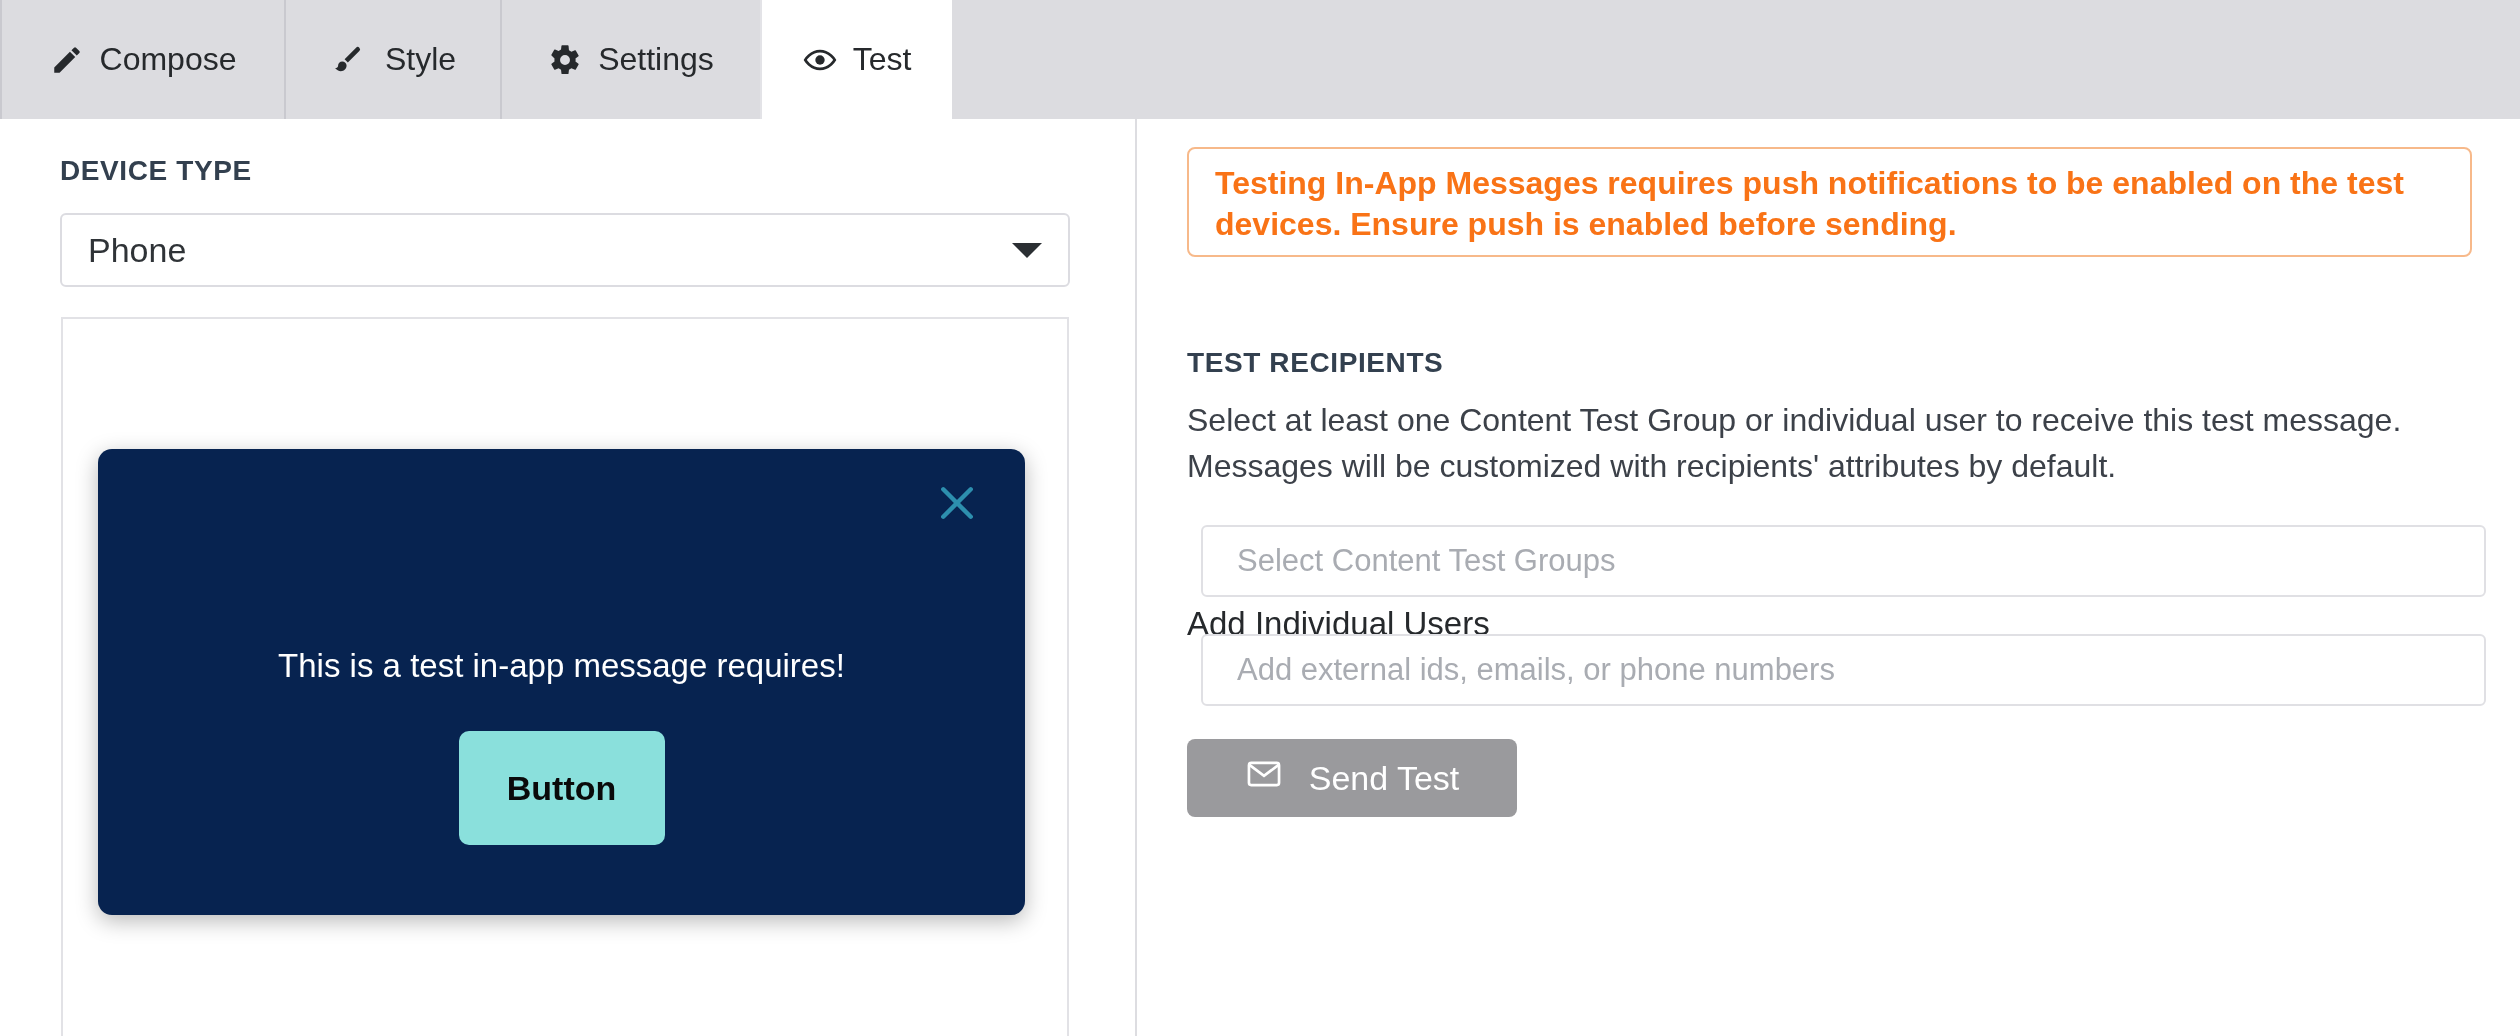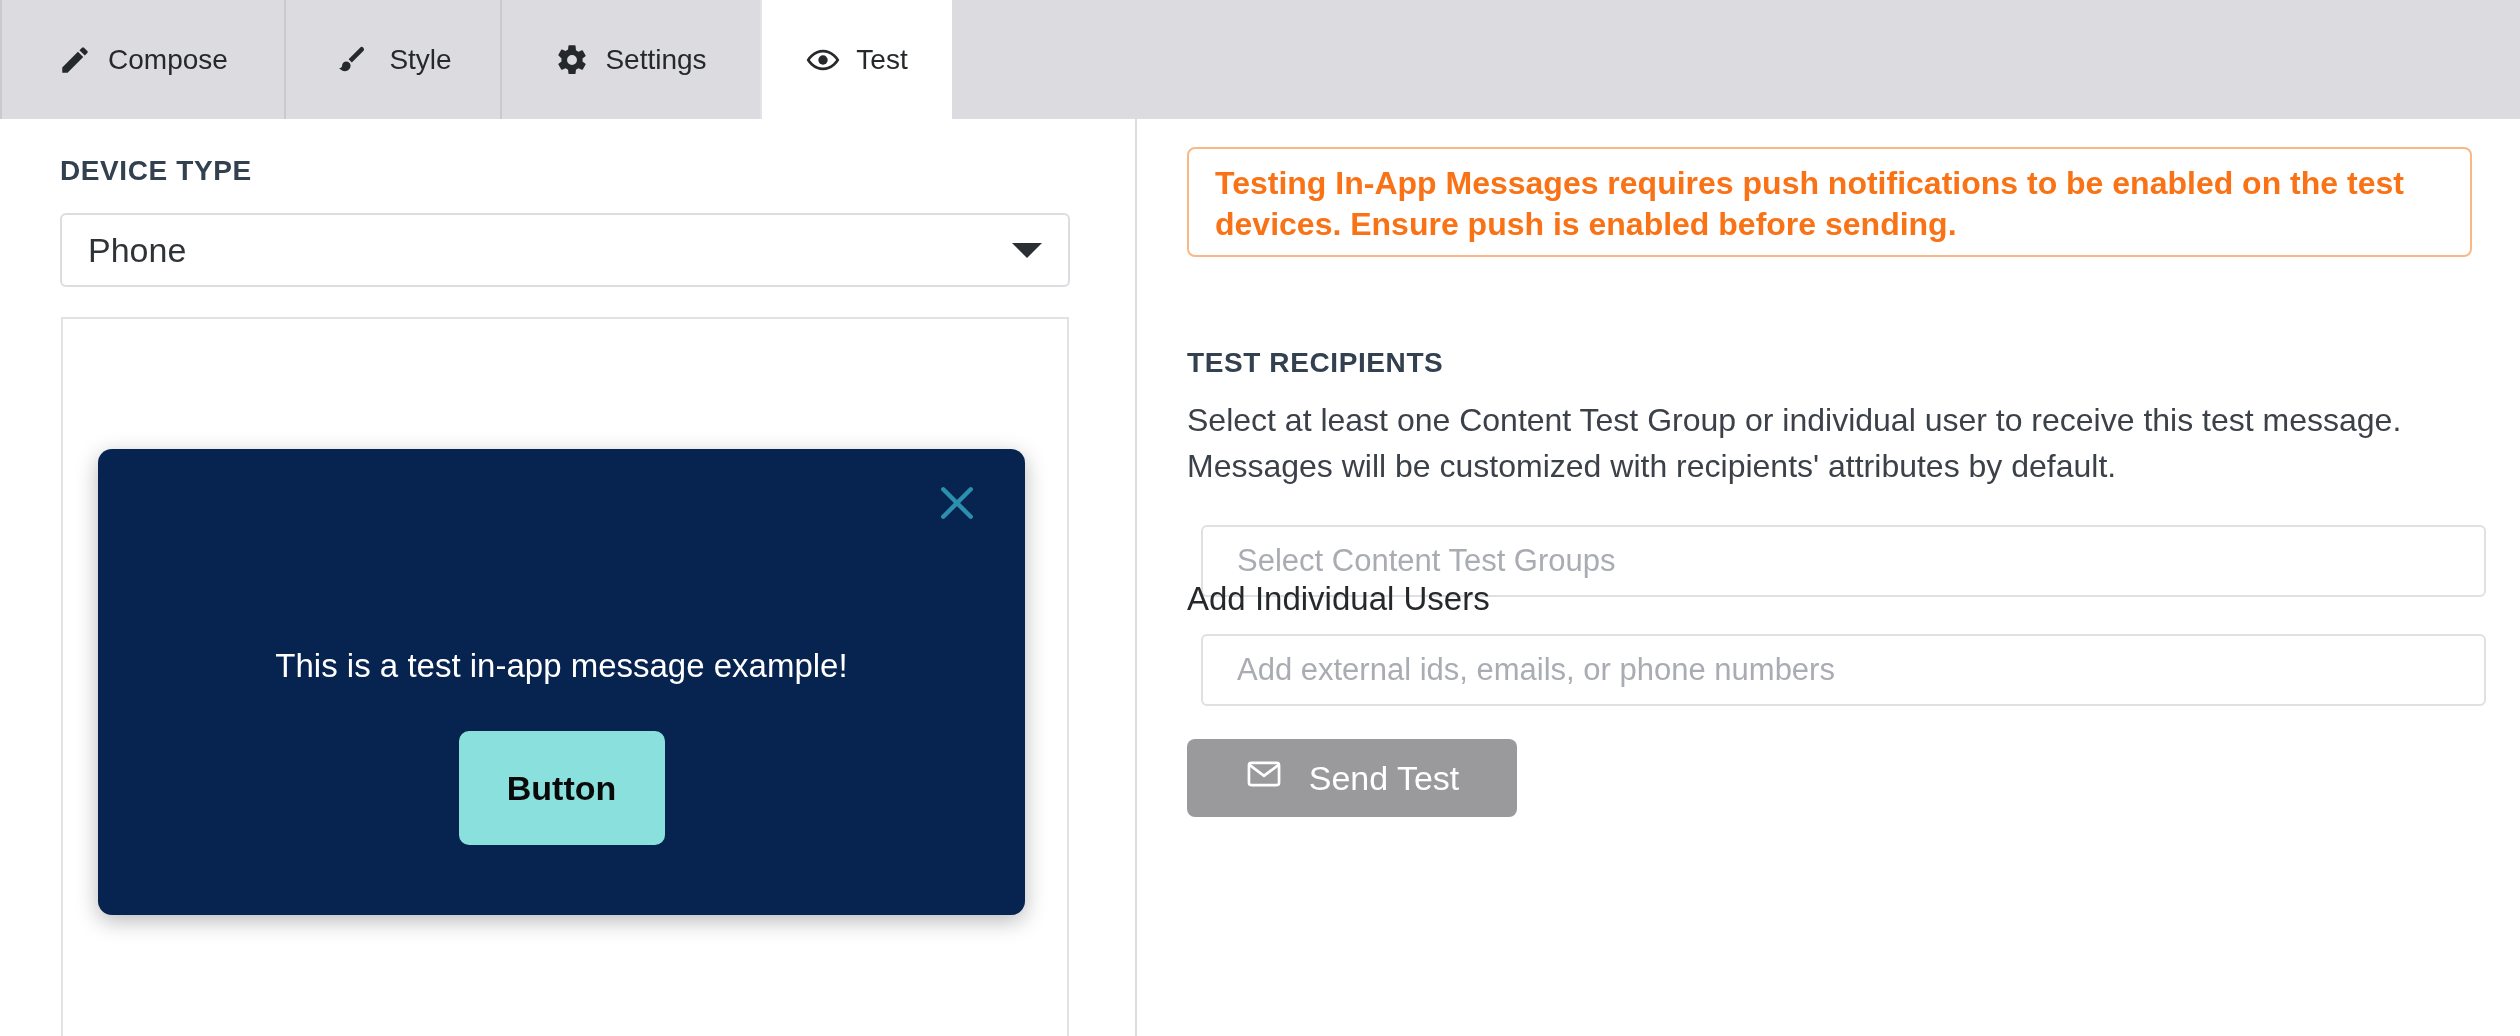--- a/index.html
+++ b/index.html
@@ -22,21 +22,21 @@
     font-size: 37px; font-weight: 700; color: #26292c;
     letter-spacing: -0.2px;
     padding-left: 60px;
     display: flex; align-items: center;
     flex: 0 0 1128px;
   }
   .tabs { display: flex; align-items: stretch; height: 119px; }
   .tab {
     display: flex; align-items: center; justify-content: center;
     gap: 16px;
-    font-size: 28px; color: #26292c;
+    font-size: 32px; color: #26292c;
     border-left: 2px solid #c9c9cf;
     padding: 0 36px;
     cursor: pointer;
     position: relative;
   }
   .tab.tab-compose { width: 284px; }
   .tab.tab-style   { width: 216px; gap: 21px; }
   .tab.tab-settings{ width: 260px; }
   .tab.tab-test    { width: 192px; background: #ffffff; border-left-color: #e3e3e7; }
   .tab .ticon { display: inline-flex; align-items: center; justify-content: center; }
@@ -141,21 +141,21 @@
     position: absolute; top: 278px; left: 50px;
     width: 1290px;
     font-size: 32px; color: #3c4149; line-height: 1.45;
   }
   .field-label {
     position: absolute; left: 50px;
     font-size: 33px; color: #26292c;
     display: flex; align-items: center; gap: 12px;
   }
   .label-groups { top: 352px; }
-  .label-users  { top: 461px; }
+  .label-users  { top: 486px; }
   .help-icon {
     width: 28px; height: 28px; border-radius: 50%;
     border: 2px solid #4fc3c0; color: #4fc3c0;
     font-size: 18px; font-weight: 700;
     display: inline-flex; align-items: center; justify-content: center;
     cursor: pointer; line-height: 1;
   }
   .text-input {
     position: absolute; left: 64px;
     width: 1285px; height: 72px;
@@ -243,21 +243,21 @@
       <div class="iam-card">
 
         <div class="iam-close">
           <svg width="44" height="44" viewBox="0 0 24 24" fill="none" stroke="#2d8fae" stroke-width="2.4" stroke-linecap="round">
             <line x1="4.5" y1="4.5" x2="19.5" y2="19.5"></line>
             <line x1="19.5" y1="4.5" x2="4.5" y2="19.5"></line>
           </svg>
         </div>
 
 
-        <div class="iam-body">This is a test in-app message example!</div>
+        <div class="iam-body">This is a test in-app message requires!</div>
 
         <div class="iam-btn-wrap">
           <button class="iam-btn">Button</button>
         </div>
 
       </div>
     </div>
   </div>
 
   <div class="right-panel">

